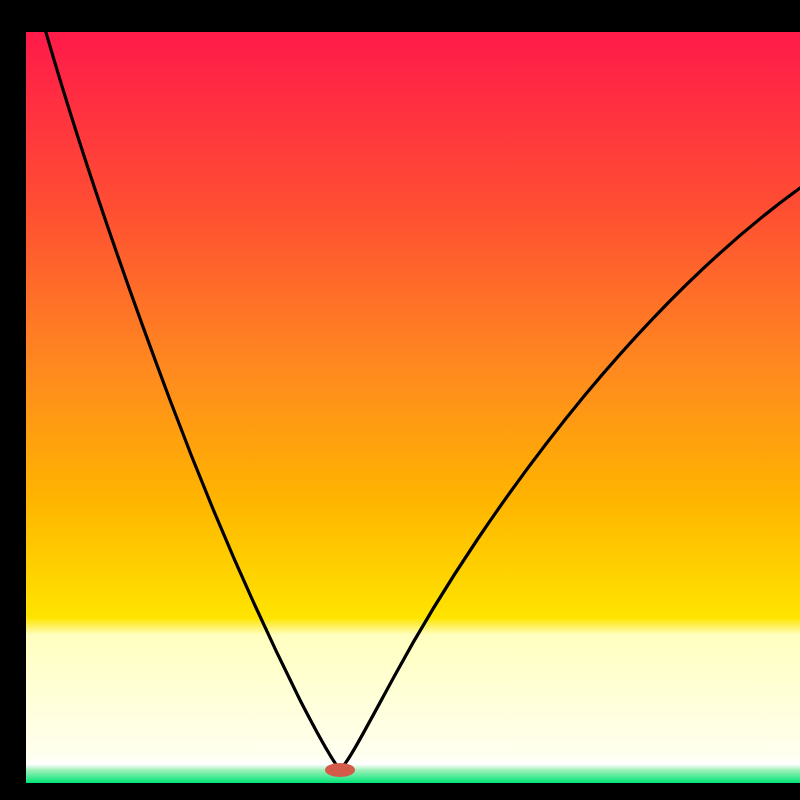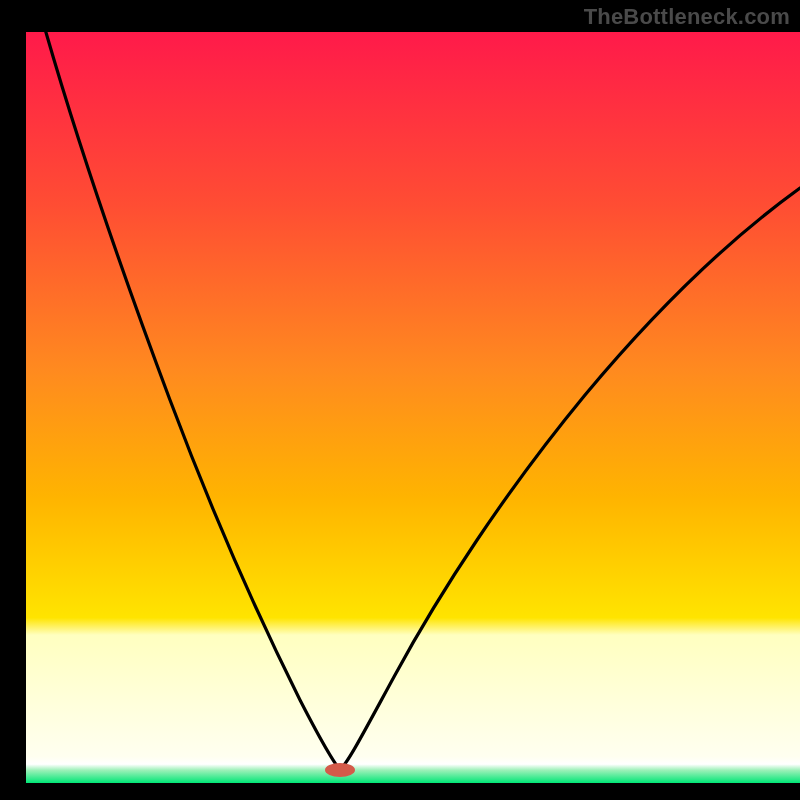--- a/index.html
+++ b/index.html
@@ -72,15 +72,14 @@
 
   <ellipse cx="340" cy="770" rx="15" ry="7" fill="#d45a4a"></ellipse>
 
   <rect x="0" y="783" width="800" height="17" fill="#000000"></rect>
 
   <rect x="0" y="0" width="26" height="800" fill="#000000"></rect>
 
   <rect x="0" y="0" width="800" height="32" fill="#000000"></rect>
 </svg>
 
-<div class="watermark">TheBottleneck.com</div>
 
 </div>
 
 </body></html>

